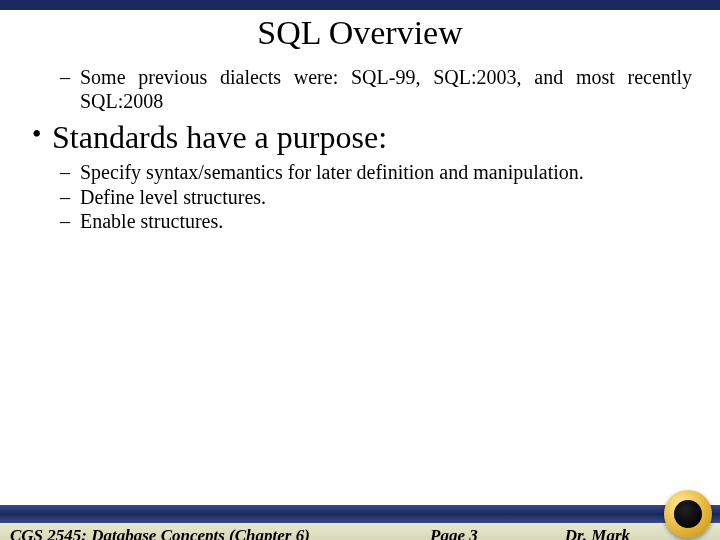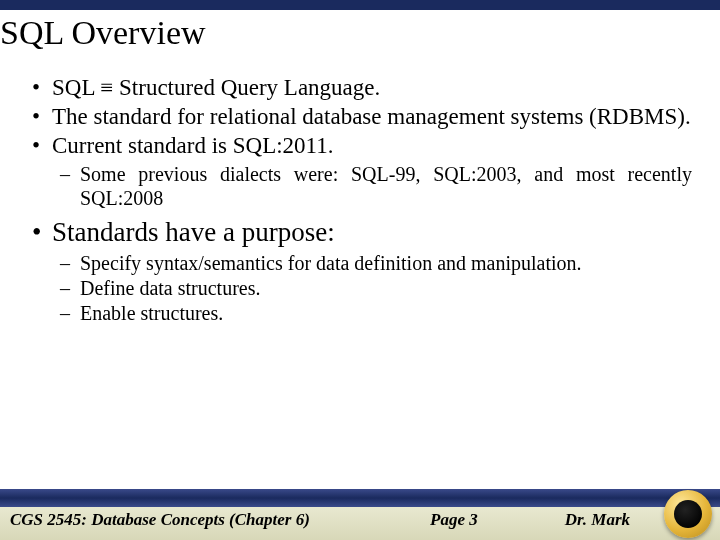--- a/index.html
+++ b/index.html
@@ -11,25 +11,25 @@
     position: relative;
     display: flex;
     flex-direction: column;
   }
   .top-band {
     height: 10px;
     background: #1a2a5e;
     flex-shrink: 0;
   }
   .title {
-    text-align: left;
+    text-align: center;
     font-size: 34px;
     color: #000;
     margin-top: 4px;
-    margin-bottom: 22px;
+    margin-bottom: 10px;
     font-weight: normal;
   }
   .content {
     flex: 1;
     padding: 0 28px 0 28px;
     color: #000;
   }
   ul.level1 {
     list-style: none;
     padding-left: 0;
@@ -43,21 +43,21 @@
     text-align: justify;
   }
   ul.level1 > li::before {
     content: "•";
     position: absolute;
     left: 4px;
     top: 0;
     font-size: 23px;
   }
   ul.level1 > li.big {
-    font-size: 27px;
+    font-size: 32px;
     margin-top: 6px;
   }
   ul.level1 > li.big::before {
     font-size: 27px;
   }
   ul.level2 {
     list-style: none;
     padding-left: 0;
     margin-top: 4px;
     margin-bottom: 4px;
@@ -77,21 +77,21 @@
     top: 0;
   }
   .footer-wrap {
     flex-shrink: 0;
   }
   .footer-bar {
     height: 18px;
     background: linear-gradient(to bottom, #3a4a8a 0%, #1a2a5e 50%, #3a4a8a 100%);
   }
   .footer-text {
-    height: 33px;
+    height: 17px;
     background: linear-gradient(to bottom, #e8e8d0 0%, #d8d8b8 100%);
     position: relative;
     font-style: italic;
     font-weight: bold;
     font-size: 17px;
     color: #000;
     padding: 3px 10px 0 10px;
     display: flex;
     align-items: flex-start;
   }
@@ -118,34 +118,29 @@
 </style>
 </head>
 <body>
 
 <div class="slide">
   <div class="top-band"></div>
 
   <h1 class="title">SQL Overview</h1>
 
   <div class="content">
-    <ul class="level1">
-      <li>SQL ≡ Structured Query Language.</li>
-      <li>The standard for relational database management systems (RDBMS).</li>
-      <li>Current standard is SQL:2011.</li>
-    </ul>
     <ul class="level2">
       <li>Some previous dialects were: SQL-99, SQL:2003, and most recently SQL:2008</li>
     </ul>
     <ul class="level1">
       <li class="big">Standards have a purpose:</li>
     </ul>
     <ul class="level2">
-      <li>Specify syntax/semantics for data definition and manipulation.</li>
-      <li>Define data structures.</li>
+      <li>Specify syntax/semantics for later definition and manipulation.</li>
+      <li>Define level structures.</li>
       <li>Enable structures.</li>
     </ul>
   </div>
 
   <div class="footer-wrap">
     <div class="footer-bar"></div>
     <div class="footer-text">
       <span class="footer-left">CGS 2545: Database Concepts  (Chapter 6)</span>
       <span class="footer-center">Page 3</span>
       <span class="footer-right">Dr. Mark</span>

